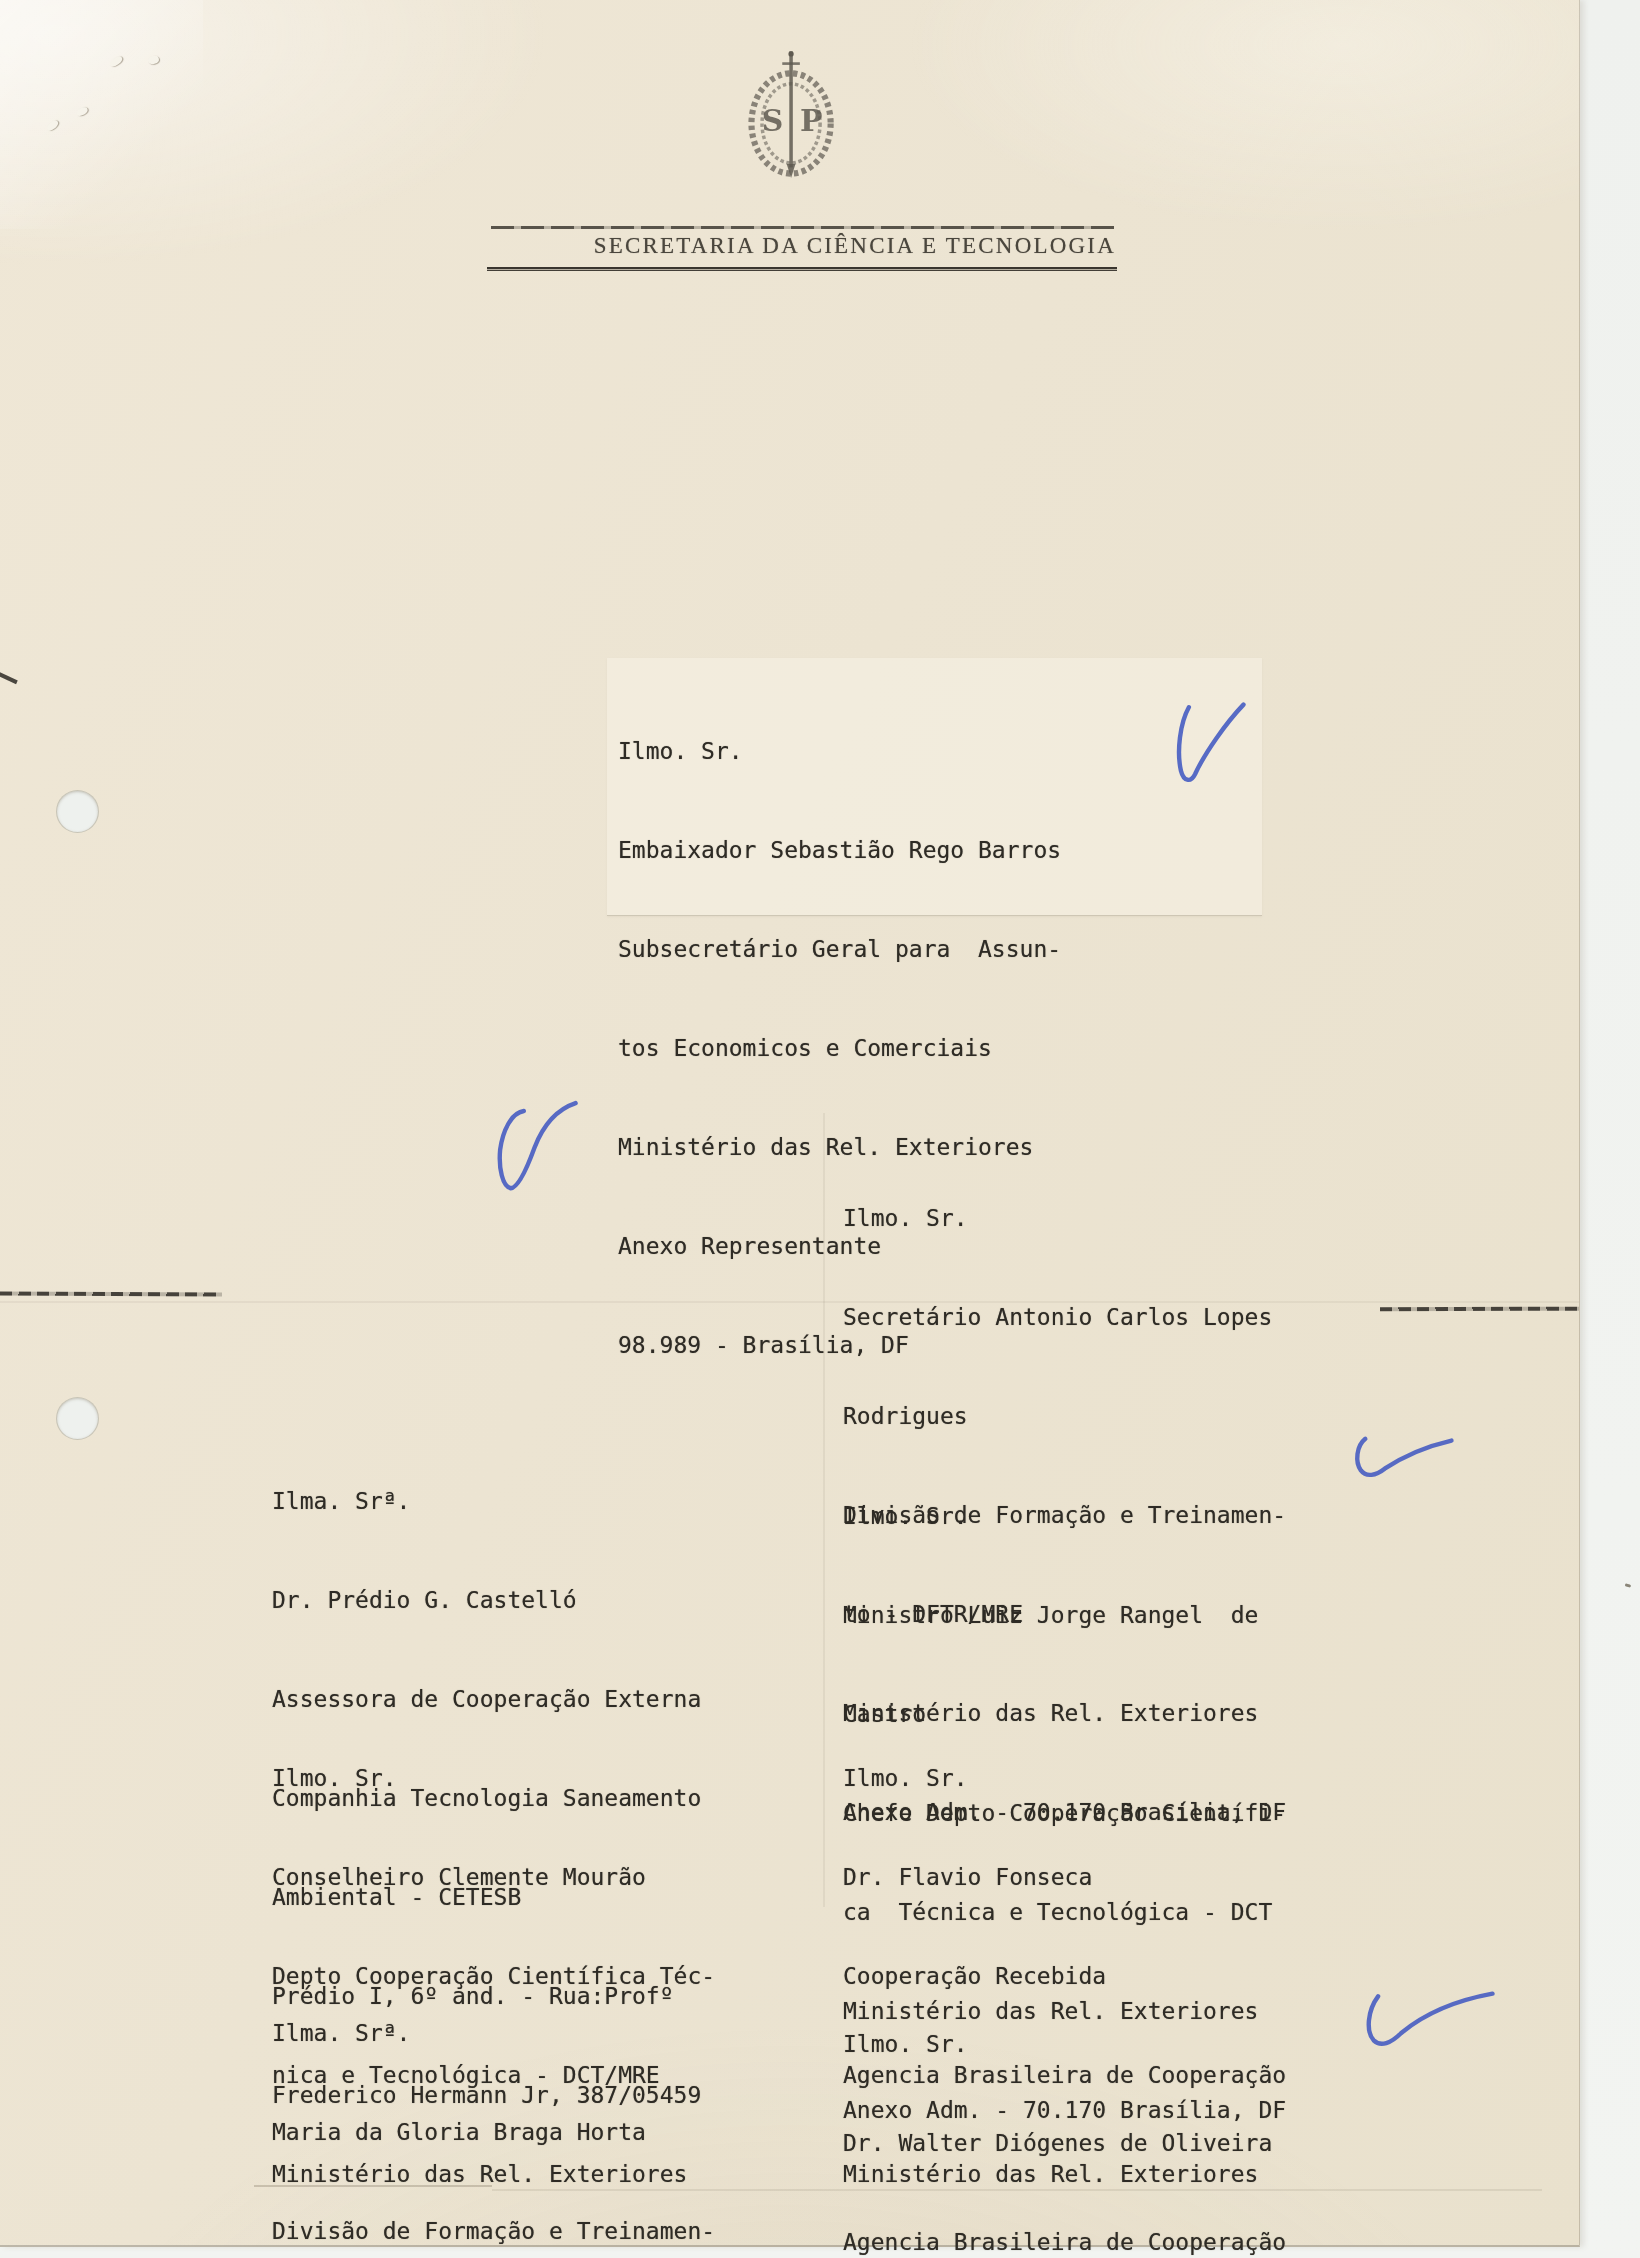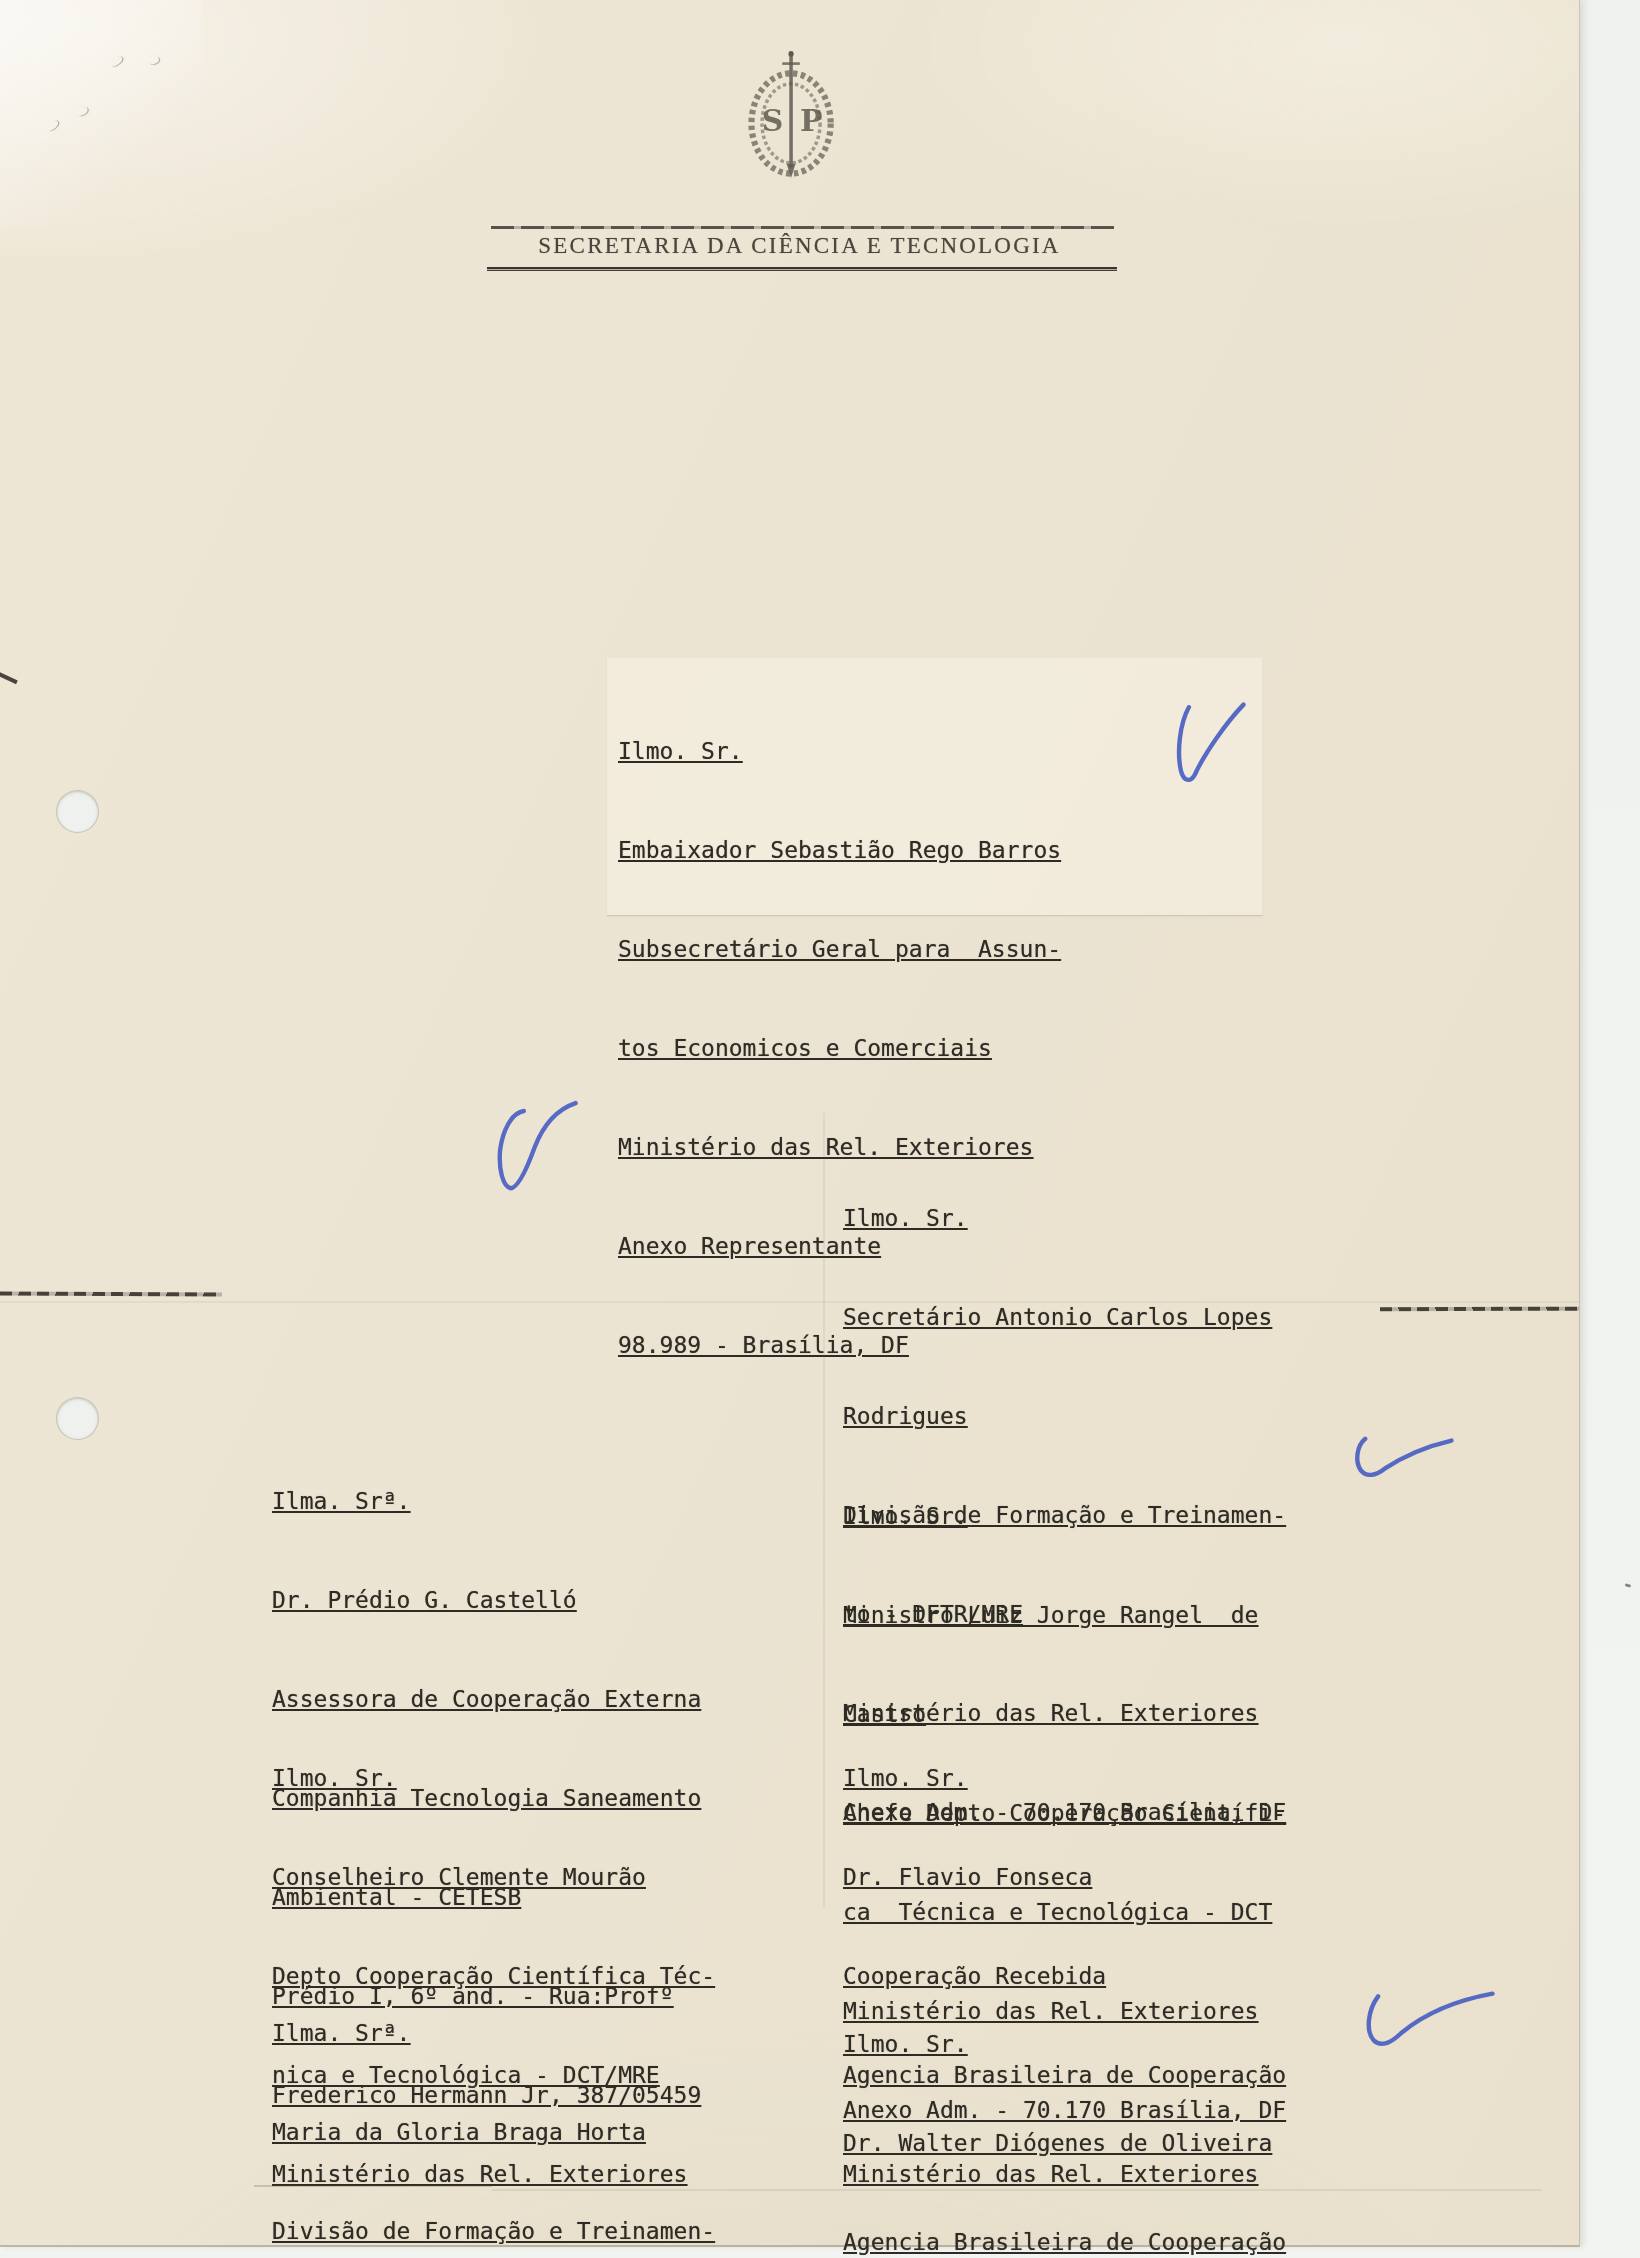--- a/index.html
+++ b/index.html
@@ -16,29 +16,29 @@
     border-bottom:2.6px solid rgba(143,136,120,.55);
     box-shadow:3.5px 0 5.3px rgba(120,110,90,.15);}
   
   #emblem{position:absolute;left:732px;top:46px;width:119px;height:139px;
           opacity:.82;filter:blur(0.4px);}
   .rule-top{position:absolute;left:491px;top:226px;width:623px;height:2.6px;
     background:repeating-linear-gradient(90deg,rgba(62,58,50,.85) 0 23px,rgba(62,58,50,.3) 23px 30px);}
   .rule-bottom{position:absolute;left:487px;top:267px;width:630px;height:4.4px;
     background:
       linear-gradient(180deg,rgba(48,44,38,.95) 0 1.8px,rgba(48,44,38,.30) 1.8px 2.6px,rgba(48,44,38,.9) 2.6px 4.4px);}
-  #title{position:absolute;left:483px;top:233px;width:633px;text-align:center;
+  #title{position:absolute;left:483px;top:233px;width:633px;text-align:right;
     font-family:"Liberation Serif","DejaVu Serif",serif;font-size:23px;
     letter-spacing:2.2px;color:#3d3931;opacity:.92;
     text-shadow:0 0 0.9px rgba(61,57,49,.6);white-space:pre;}
   
   .addr{position:absolute;font-family:"DejaVu Sans Mono",monospace;font-size:23px;
     line-height:33px;color:#2e2b25;white-space:pre;
     text-shadow:0 0 0.9px rgba(46,43,37,.55);}
-  .ln{height:33px;text-decoration:underline;}
+  .ln{height:33px;}
   #label{position:absolute;left:607px;top:658px;width:655px;height:257px;
     background:rgba(248,243,229,.55);
     border-bottom:0.9px solid rgba(130,120,95,.32);
     box-shadow:0 0.9px 1.8px rgba(150,138,110,.10);}
   
   .check{position:absolute;}
   .check path{fill:none;stroke:#4a5fc2;stroke-width:5;stroke-linecap:round;opacity:.92;}
   
   .hole{position:absolute;width:41px;height:41px;border-radius:50%;
     background:#eef1ee;border:0.9px solid rgba(170,160,138,.55);

